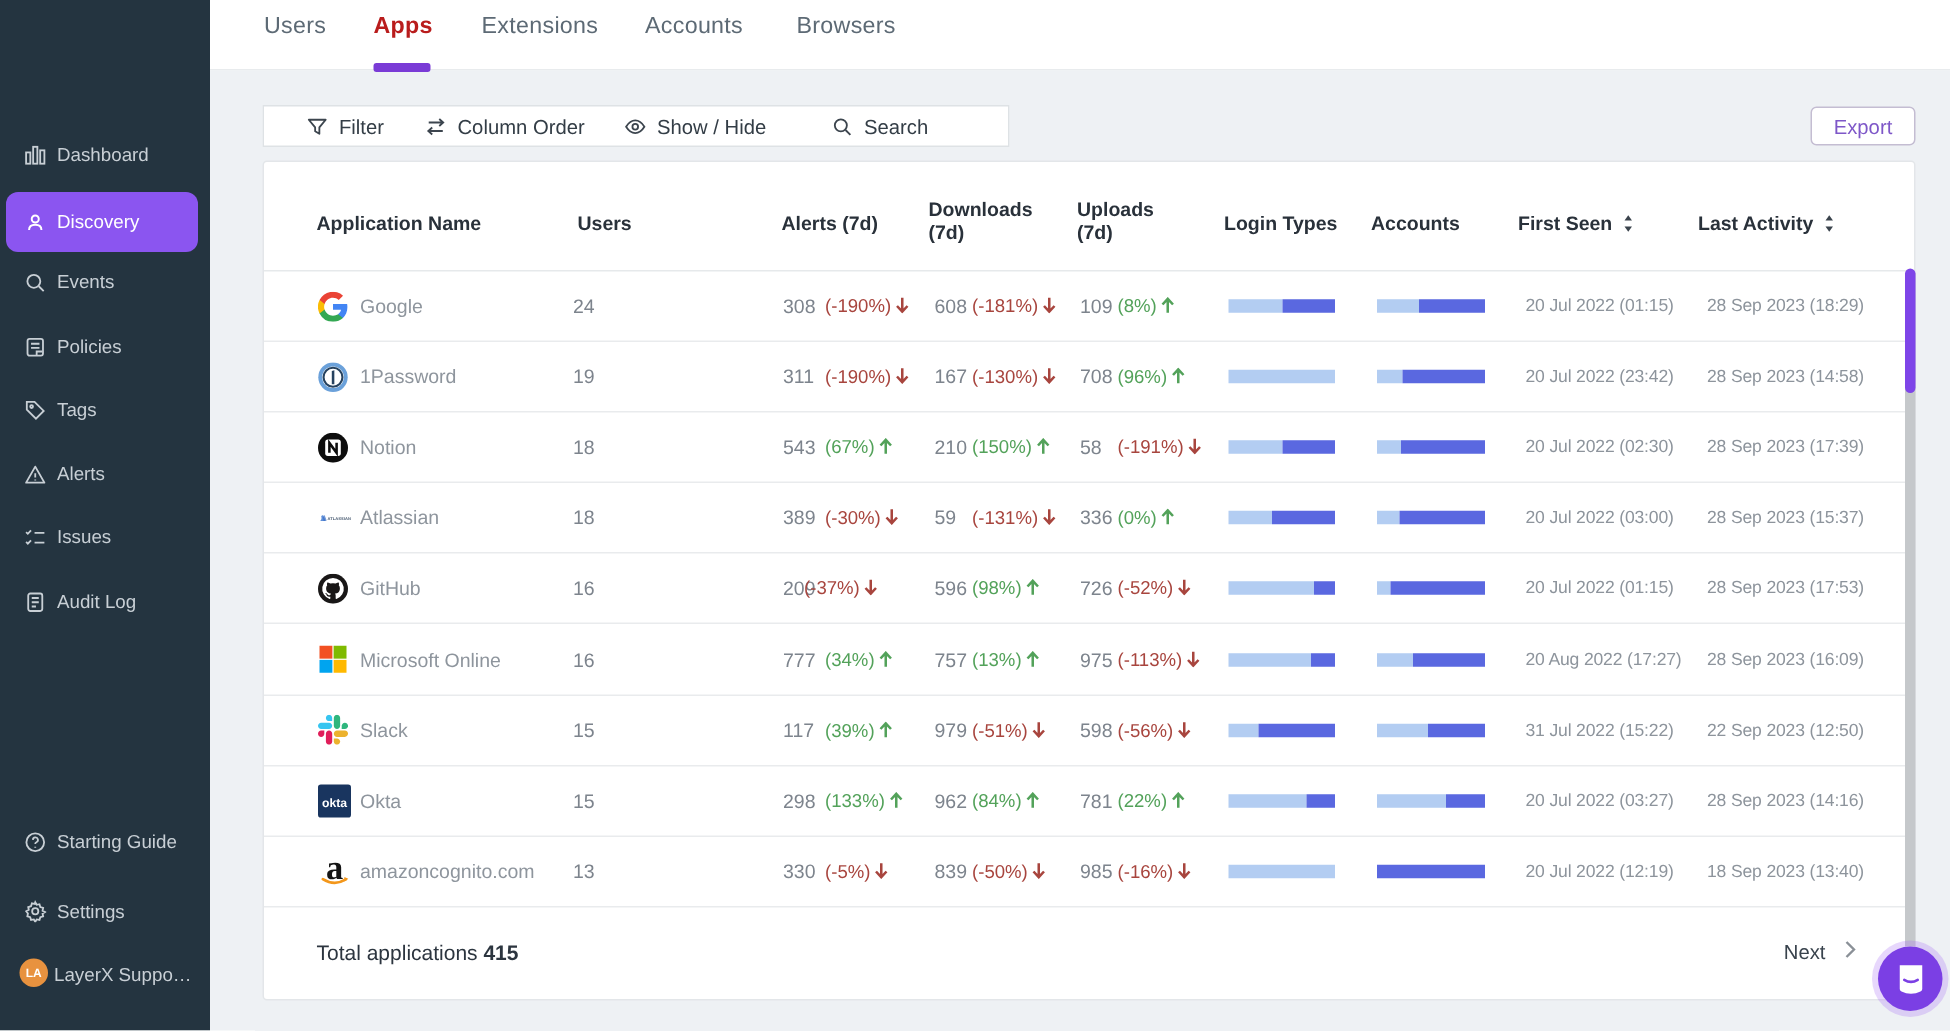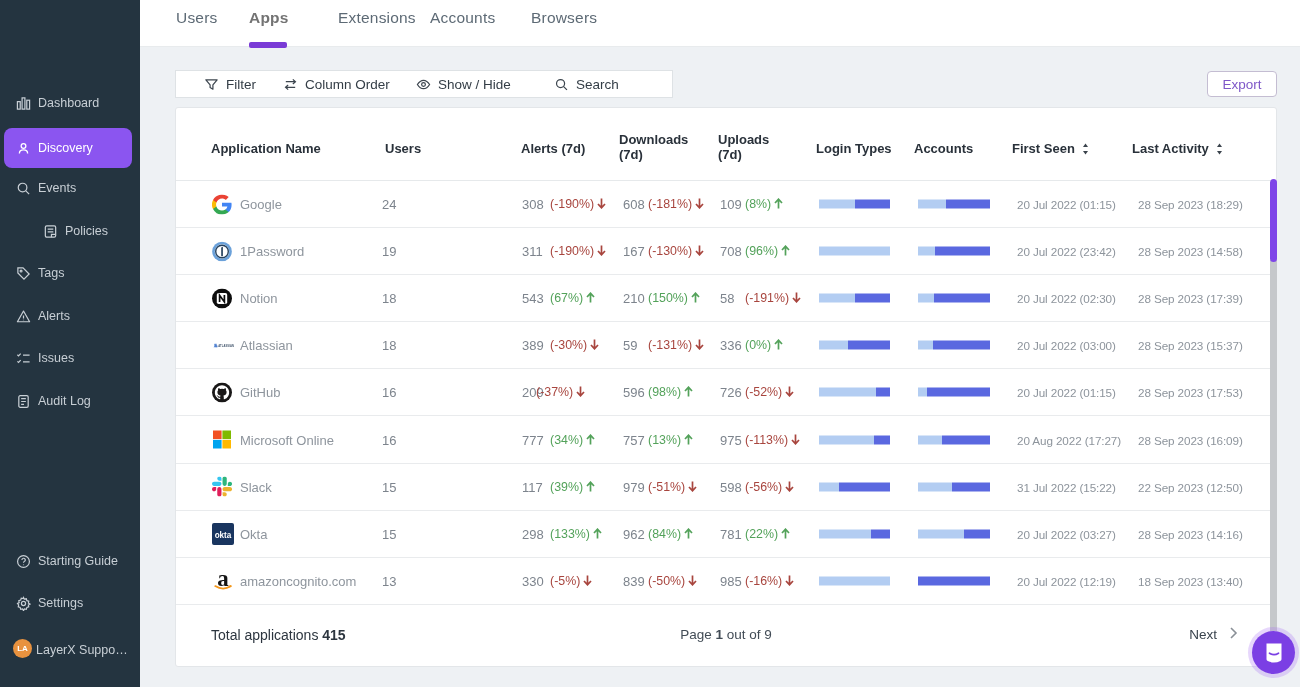--- a/index.html
+++ b/index.html
@@ -5,21 +5,21 @@
   * { margin:0; padding:0; box-sizing:border-box; }
   html,body { width:1300px; height:687px; overflow:hidden; }
   body { font-family:"Liberation Sans", sans-serif; background:#eef1f4; position:relative; }
   .sidebar { position:absolute; left:0; top:0; width:140px; height:687px; background:#243440; z-index:5; }
   .logo { position:absolute; left:9px; top:13px; }
   .nav-item { position:absolute; left:0; width:140px; height:24px; color:#c8cfd5; font-size:12.5px; display:flex; align-items:center; white-space:nowrap; overflow:hidden; }
   .nav-item .nic { width:16px; height:16px; margin-left:15px; margin-right:7px; flex:none; display:flex; align-items:center; justify-content:center; }
   .nav-active { position:absolute; left:4px; top:128px; width:128px; height:40px; background:#8b55f0; border-radius:8px; }
   .topbar { position:absolute; left:140px; top:0; width:1160px; height:47px; background:#fff; border-bottom:1px solid #e8ebed; }
   .tab { position:absolute; top:9px; font-size:15.5px; color:#5d6a75; letter-spacing:.2px; }
-  .tab.active { color:#737373; font-weight:bold;text-align:center; }
+  .tab.active { color:#b91c1c; font-weight:bold;text-align:center; }
   .tab-underline { position:absolute; left:249px; top:42px; width:38px; height:6px; background:#7a3bd6; border-radius:2px; }
   .toolbar { position:absolute; left:175px; top:70px; width:498px; height:28px; background:#fff; border:1px solid #dee2e5; color:#333d46; font-size:13.5px; }
   .titem { position:absolute; top:0; height:26px; display:flex; align-items:center; }
   .titem svg { margin-right:7px; }
   .export { position:absolute; left:1207px; top:71px; width:70px; height:26px; background:#fff; border:1px solid #c4bdd2; border-radius:4px; color:#7e57c8; font-size:13.5px; display:flex; align-items:center; justify-content:center; }
   .card { position:absolute; left:175px; top:107px; width:1102px; height:560px; background:#fff; border:1px solid #e3e6e9; border-radius:3px; }
   .th { position:absolute; font-size:13px; font-weight:bold; color:#29313a; line-height:15px; }
   .row { position:absolute; left:0; width:1100px; height:47px; border-bottom:1px solid #e9ebed; }
   .cell { position:absolute; top:50%; transform:translateY(-50%); font-size:13px; color:#8e959d; white-space:nowrap; }
   .date { font-size:11.7px; letter-spacing:-0.1px; color:#8d949c; }
@@ -59,21 +59,21 @@
         </svg>
       </span>Discovery</div>
 <div class="nav-item" style="top:176px;"><span class="nic">
         <svg width="15" height="15" viewBox="0 0 16 16">
           <g fill="none" stroke="#c8cfd5" stroke-width="1.3">
             <circle cx="7" cy="7" r="4.6"></circle>
             <path d="M10.5 10.5 L14 14"></path>
           </g>
         </svg>
       </span>Events</div>
-<div class="nav-item" style="top:219px;padding-left:27px;"><span class="nic">
+<div class="nav-item" style="top:219px;"><span class="nic">
         <svg width="15" height="15" viewBox="0 0 16 16">
           <g fill="none" stroke="#c8cfd5" stroke-width="1.3">
             <rect x="2.5" y="2" width="11" height="12" rx="1.5"></rect>
             <path d="M5 5.5 h6 M5 8.5 h6"></path>
             <path d="M9 14 v-3 h4"></path>
           </g>
         </svg>
       </span>Policies</div>
 <div class="nav-item" style="top:261px;"><span class="nic">
         <svg width="15" height="15" viewBox="0 0 16 16">
@@ -109,35 +109,35 @@
       </span>Audit Log</div>
 <div class="nav-item" style="top:549px;"><span class="nic">
         <svg width="15" height="15" viewBox="0 0 16 16">
           <g fill="none" stroke="#c8cfd5" stroke-width="1.3">
             <circle cx="8" cy="8" r="6.3"></circle>
             <path d="M6.3 6.3 a1.8 1.8 0 1 1 2.5 1.7 q-.8.3-.8 1.2"></path>
             <path d="M8 11.2 v.7"></path>
           </g>
         </svg>
       </span>Starting Guide</div>
-<div class="nav-item" style="top:591px;"><span class="nic">
+<div class="nav-item" style="top:591px;align-items:flex-end;"><span class="nic">
         <svg width="15" height="15" viewBox="0 0 16 16">
           <g fill="none" stroke="#c8cfd5" stroke-width="1.3">
             <circle cx="8" cy="8" r="2.2"></circle>
             <path d="M8 1.6 l1 1.8 2-.4 .6 2 2 .6-.4 2 1.8 1-1.8 1 .4 2-2 .6-.6 2-2-.4-1 1.8-1-1.8-2 .4-.6-2-2-.6 .4-2L1.6 8l1.8-1-.4-2 2-.6 .6-2 2 .4z"></path>
           </g>
         </svg>
       </span>Settings</div>
 <div class="avatar">LA</div>
 <div class="nav-item" style="top:638px; left:36px; width:104px;">LayerX Suppo…</div>
 </div>
 <div class="topbar"></div>
 <div class="tab" style="left:176px;">Users</div>
 <div class="tab active" style="left:249px;">Apps</div>
-<div class="tab" style="left:338px;">Extensions</div>
+<div class="tab" style="left:321px;">Extensions</div>
 <div class="tab" style="left:430px;">Accounts</div>
 <div class="tab" style="left:531px;">Browsers</div>
 <div class="tab-underline"></div>
 <div class="toolbar">
 <div class="titem" style="left:28px;">
       <svg width="15" height="15" viewBox="0 0 16 16">
         <g fill="none" stroke="#3c454e" stroke-width="1.3">
           <path d="M2 3 h12 L9.5 8.5 V13 l-3 -1.8 V8.5 Z" stroke-linejoin="round"></path>
         </g>
       </svg>
@@ -489,21 +489,20 @@
       </div>
 <div class="bar" style="left:742px;">
         <span class="b1" style="width:0px;"></span>
         <span class="b2" style="width:72px;"></span>
       </div>
 <div class="cell date" style="left:841px;">20 Jul 2022 (12:19)</div>
 <div class="cell date" style="left:962px;">18 Sep 2023 (13:40)</div>
 </div>
 <div class="tfoot">
 <div style="position:absolute; left:35px; top:22px; font-size:14px; color:#2c353f;">Total applications <b>415</b></div>
-<div style="position:absolute; left:0; width:1100px; top:22px; text-align:center; color:#424c56;">Page <b>1</b> out of 9</div>
 <div style="position:absolute; right:59px; top:22px; color:#39434d;">Next</div>
 <div style="position:absolute; right:38px; top:21px;"><svg width="9" height="14" viewBox="0 0 9 14">
           <path d="M2 2 L7 7 L2 12" fill="none" stroke="#8a9097" stroke-width="1.6"></path>
         </svg></div>
 </div>
 <div class="track"></div>
     <div class="thumb"></div>
 </div>
 <div class="chat">
     <svg width="24" height="24" viewBox="0 0 24 24">

